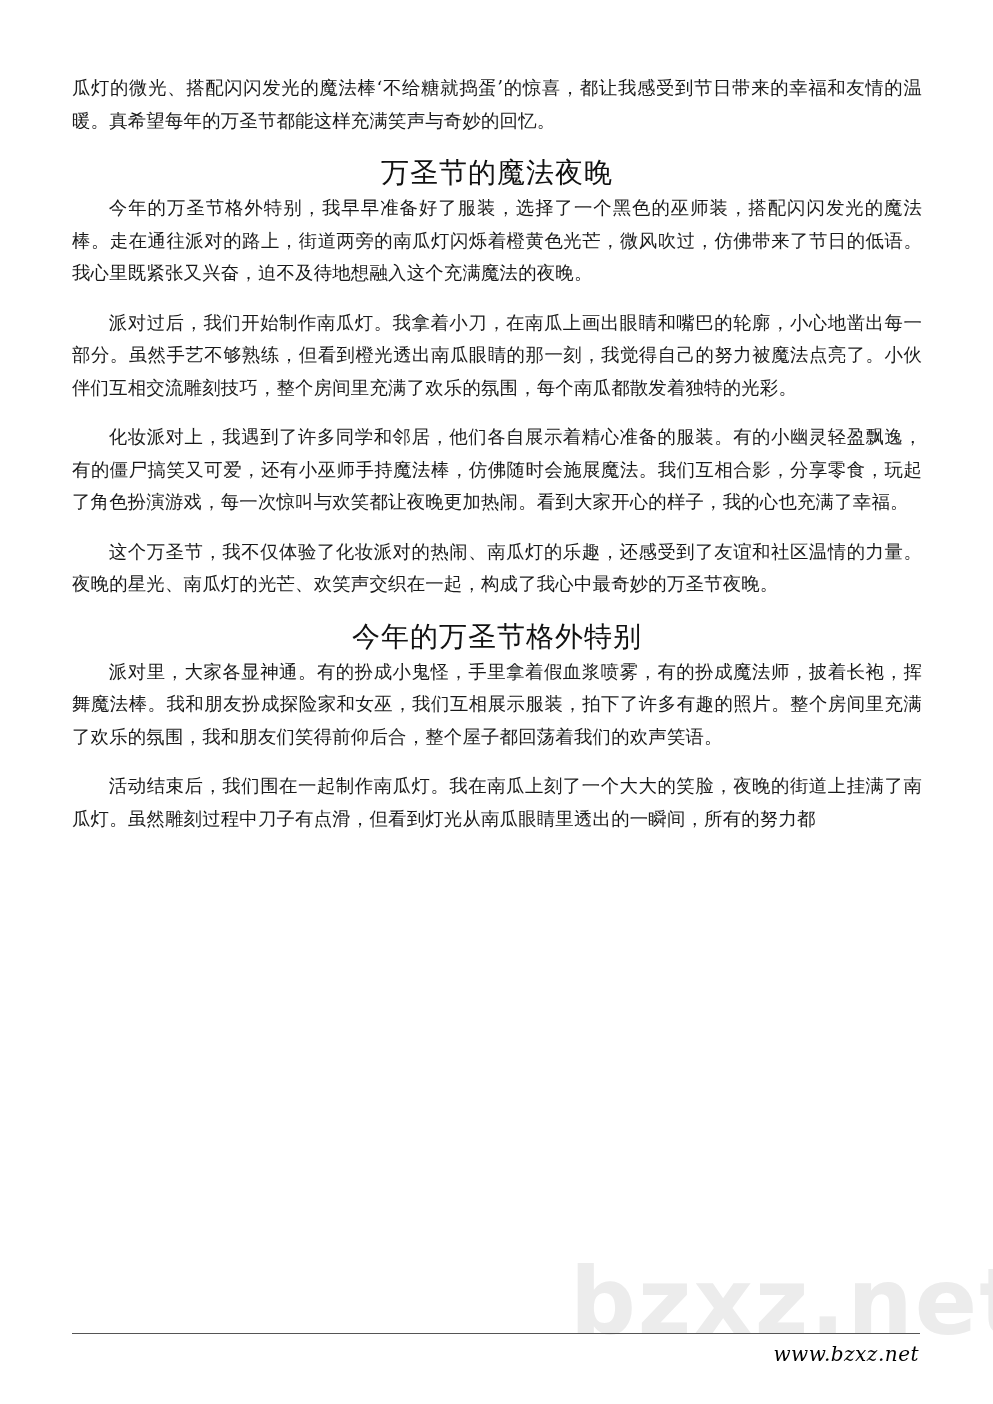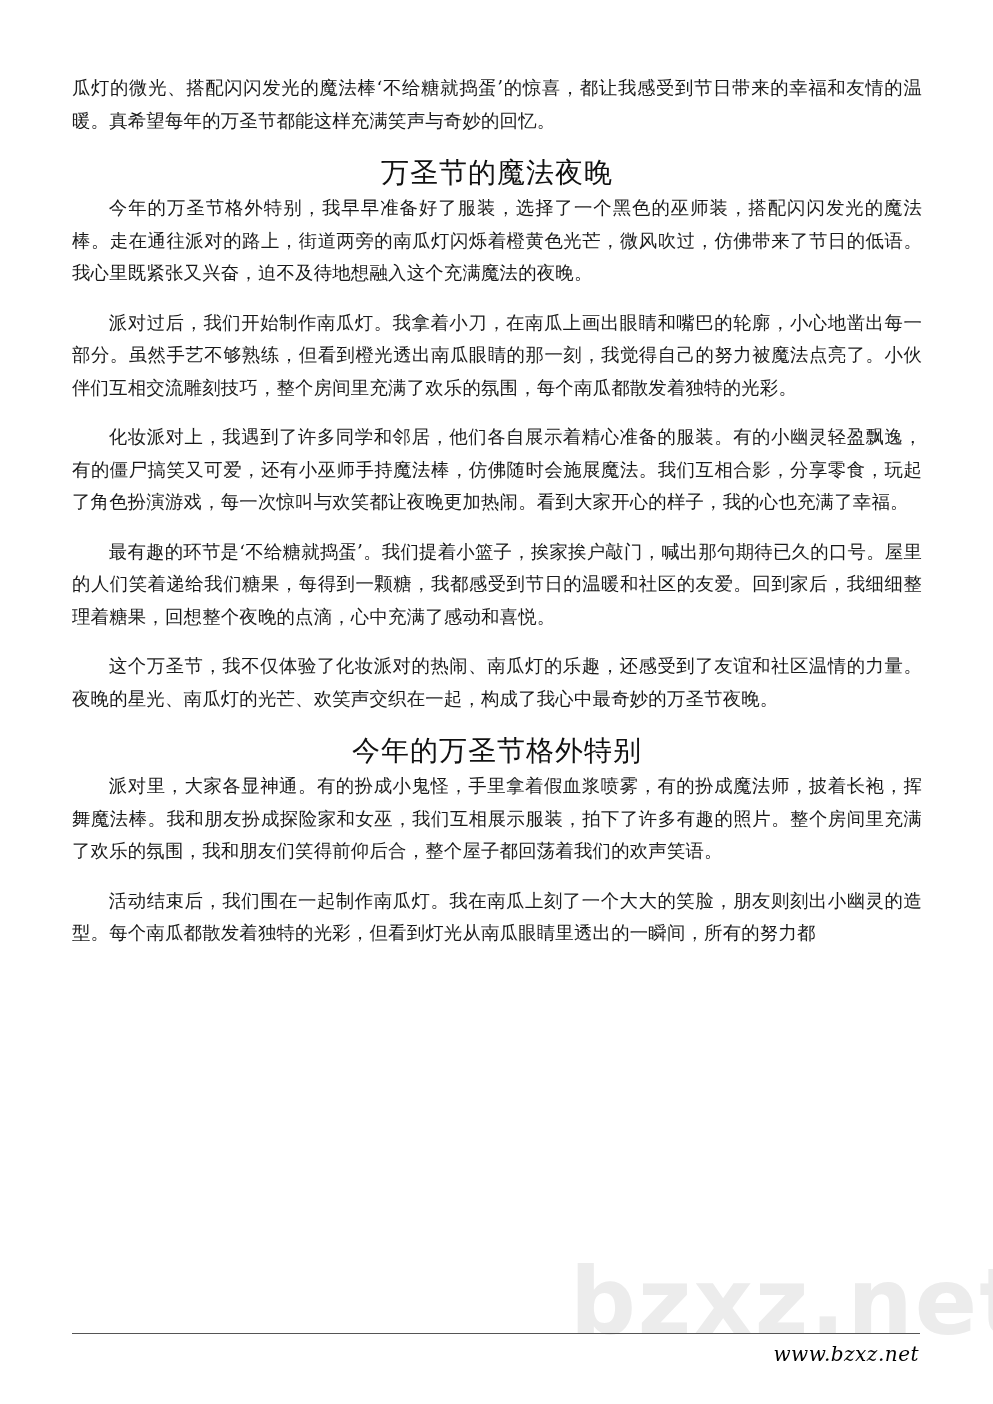--- a/index.html
+++ b/index.html
@@ -83,26 +83,25 @@
 
 <div class="page">
 
   <p class="para cont">瓜灯的微光、搭配闪闪发光的魔法棒‘不给糖就捣蛋’的惊喜，都让我感受到节日带来的幸福和友情的温暖。真希望每年的万圣节都能这样充满笑声与奇妙的回忆。</p>
 
   <section>
     <h2 class="section-title title-1">万圣节的魔法夜晚</h2>
     <p class="para">今年的万圣节格外特别，我早早准备好了服装，选择了一个黑色的巫师装，搭配闪闪发光的魔法棒。走在通往派对的路上，街道两旁的南瓜灯闪烁着橙黄色光芒，微风吹过，仿佛带来了节日的低语。我心里既紧张又兴奋，迫不及待地想融入这个充满魔法的夜晚。</p>
     <p class="para">派对过后，我们开始制作南瓜灯。我拿着小刀，在南瓜上画出眼睛和嘴巴的轮廓，小心地凿出每一部分。虽然手艺不够熟练，但看到橙光透出南瓜眼睛的那一刻，我觉得自己的努力被魔法点亮了。小伙伴们互相交流雕刻技巧，整个房间里充满了欢乐的氛围，每个南瓜都散发着独特的光彩。</p>
     <p class="para">化妆派对上，我遇到了许多同学和邻居，他们各自展示着精心准备的服装。有的小幽灵轻盈飘逸，有的僵尸搞笑又可爱，还有小巫师手持魔法棒，仿佛随时会施展魔法。我们互相合影，分享零食，玩起了角色扮演游戏，每一次惊叫与欢笑都让夜晚更加热闹。看到大家开心的样子，我的心也充满了幸福。</p>
-    <p class="para">最有趣的环节是‘不给糖就捣蛋’。我们提着小篮子，挨家挨户敲门，喊出那句期待已久的口号。屋里的人们笑着递给我们糖果，每得到一颗糖，我都感受到节日的温暖和社区的友爱。回到家后，我细细整理着糖果，回想整个夜晚的点滴，心中充满了感动和喜悦。</p>
     <p class="para">这个万圣节，我不仅体验了化妆派对的热闹、南瓜灯的乐趣，还感受到了友谊和社区温情的力量。夜晚的星光、南瓜灯的光芒、欢笑声交织在一起，构成了我心中最奇妙的万圣节夜晚。</p>
   </section>
 
   <section>
     <h2 class="section-title title-2">今年的万圣节格外特别</h2>
     <p class="para">派对里，大家各显神通。有的扮成小鬼怪，手里拿着假血浆喷雾，有的扮成魔法师，披着长袍，挥舞魔法棒。我和朋友扮成探险家和女巫，我们互相展示服装，拍下了许多有趣的照片。整个房间里充满了欢乐的氛围，我和朋友们笑得前仰后合，整个屋子都回荡着我们的欢声笑语。</p>
-    <p class="para">活动结束后，我们围在一起制作南瓜灯。我在南瓜上刻了一个大大的笑脸，朋友则刻出小幽灵的造型。每个南瓜都散发着独特的光彩，但看到灯光从南瓜眼睛里透出的一瞬间，所有的努力都</p>
+    <p class="para">活动结束后，我们围在一起制作南瓜灯。我在南瓜上刻了一个大大的笑脸，夜晚的街道上挂满了南瓜灯。虽然雕刻过程中刀子有点滑，但看到灯光从南瓜眼睛里透出的一瞬间，所有的努力都</p>
   </section>
 
 </div>
 
 <div class="footer-rule"></div>
 <div class="footer-url">www.bzxz.net</div>
 
 </body></html>

